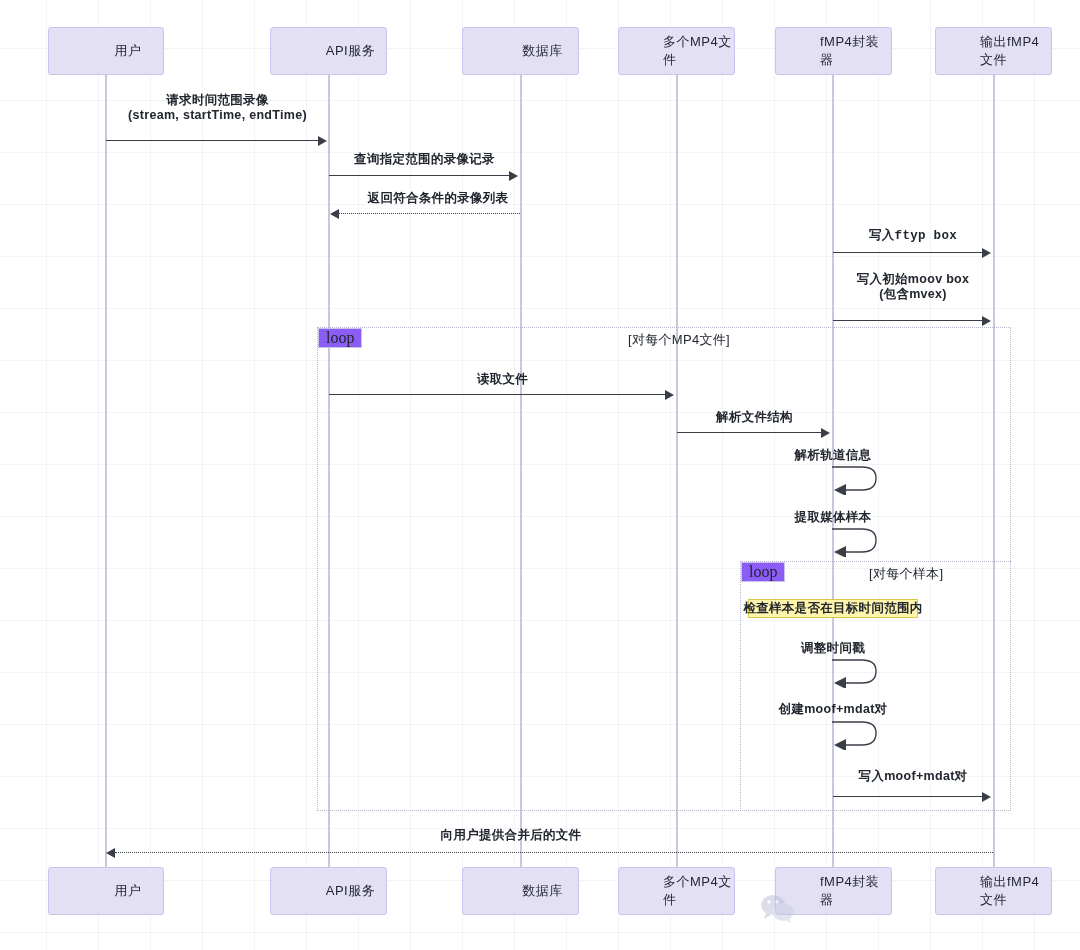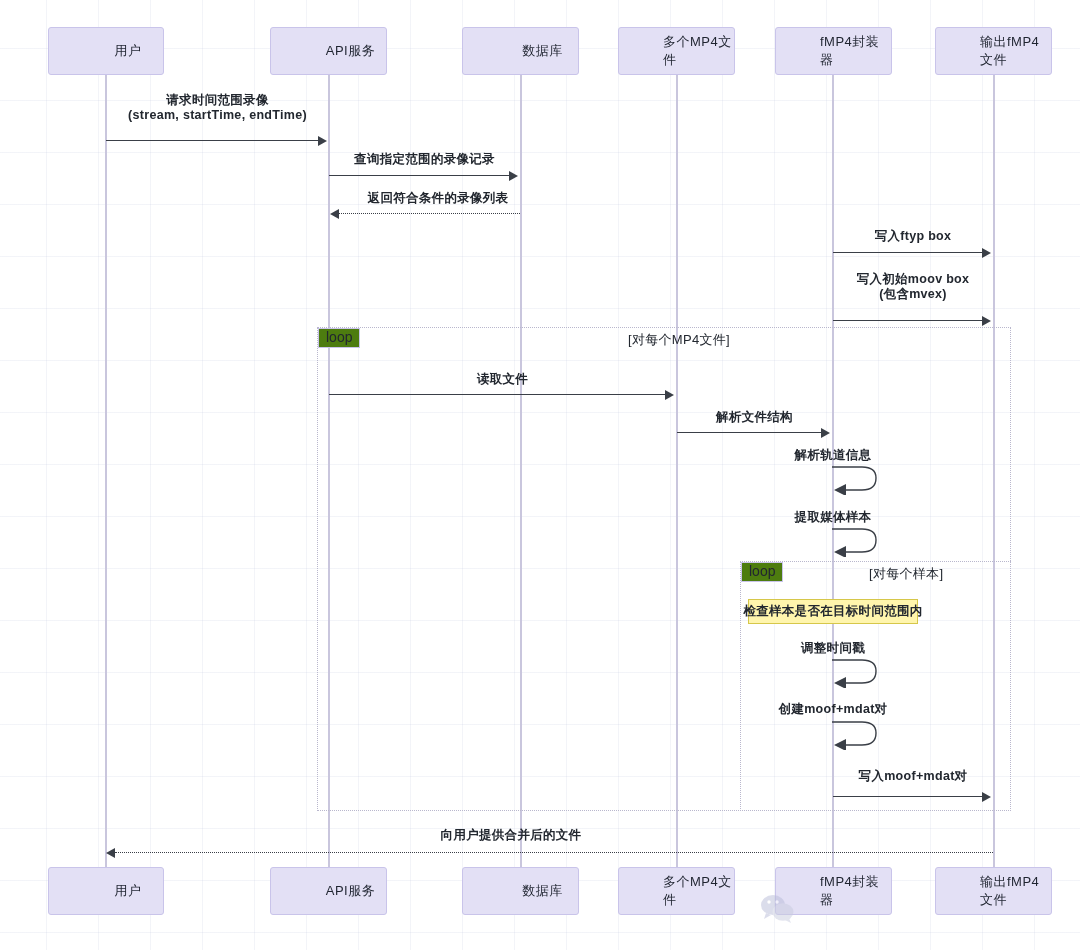--- a/index.html
+++ b/index.html
@@ -72,24 +72,24 @@
   .arrow-head.left  { border-right: 9px solid #3a3f47; }
 
   .loop-frame {
     position: absolute;
     box-sizing: border-box;
     border: 1.5px dotted #b9b7cd;
     background: transparent;
   }
   .loop-tab {
     position: absolute;
-    background: #4d7c0f;
+    background: #8b5cf6;
     border: 1px solid #c9c4ea;
-    font-family: Liberation Sans, sans-serif;
-    font-size: 14px;
+    font-family: Liberation Serif, serif;
+    font-size: 16px;
     color: #22272f;
     padding: 1px 7px 2px 7px;
     line-height: 15px;
   }
   .loop-cond {
     position: absolute;
     font-size: 13px;
     color: #22272f;
     white-space: pre;
     letter-spacing: 0.3px;
@@ -152,21 +152,21 @@
   <div class="arrow-head right" style="left:318px; top:135.5px;"></div>
 
   <div class="msg-label" style="left:329px; top:152px; width:191px;">查询指定范围的录像记录</div>
   <div class="arrow-line" style="left:329px; top:175px; width:181px;"></div>
   <div class="arrow-head right" style="left:509px; top:170.5px;"></div>
 
   <div class="msg-label" style="left:329px; top:191px; width:218px;">返回符合条件的录像列表</div>
   <div class="arrow-line dashed" style="left:339px; top:213px; width:181px;"></div>
   <div class="arrow-head left" style="left:330px; top:208.5px;"></div>
 
-  <div class="msg-label" style="left:833px; top:229px; width:160px;">写入ftyp box</div>
+  <div class="msg-label" style="left:833px; top:229px; width:160px;font-family:Liberation Mono, monospace;">写入ftyp box</div>
   <div class="arrow-line" style="left:833px; top:252px; width:150px;"></div>
   <div class="arrow-head right" style="left:982px; top:247.5px;"></div>
 
   <div class="msg-label" style="left:833px; top:272px; width:160px;">写入初始moov box
 (包含mvex)</div>
   <div class="arrow-line" style="left:833px; top:320px; width:150px;"></div>
   <div class="arrow-head right" style="left:982px; top:315.5px;"></div>
 
   <div class="loop-frame" style="left:317px; top:327px; width:694px; height:484px;"></div>
   <div class="loop-tab" style="left:318px; top:328px;">loop</div>
@@ -189,21 +189,21 @@
   <div class="msg-label" style="left:787px; top:510px; width:92px; text-align:center;">提取媒体样本</div>
   <svg class="selfloop" style="left:826px; top:527px;" width="56" height="30" viewBox="0 0 56 30">
     <path d="M 6 2 L 36 2 Q 50 2 50 13 Q 50 25 36 25 L 14 25" fill="none" stroke="#3a3f47" stroke-width="1.4"></path>
     <path d="M 20 19 L 8 25 L 20 31 Z" fill="#3a3f47"></path>
   </svg>
 
   <div class="loop-frame" style="left:740px; top:561px; width:271px; height:250px;"></div>
   <div class="loop-tab" style="left:741px; top:562px;">loop</div>
   <div class="loop-cond" style="left:845px; top:565px;margin-left:24px;">[对每个样本]</div>
 
-  <div class="note-box" style="left:748px; top:599px; width:170px; height:25px;">检查样本是否在目标时间范围内</div>
+  <div class="note-box" style="left:748px; top:599px; width:170px; height:19px;">检查样本是否在目标时间范围内</div>
 
   <div class="msg-label" style="left:787px; top:641px; width:92px; text-align:center;">调整时间戳</div>
   <svg class="selfloop" style="left:826px; top:658px;" width="56" height="30" viewBox="0 0 56 30">
     <path d="M 6 2 L 36 2 Q 50 2 50 13 Q 50 25 36 25 L 14 25" fill="none" stroke="#3a3f47" stroke-width="1.4"></path>
     <path d="M 20 19 L 8 25 L 20 31 Z" fill="#3a3f47"></path>
   </svg>
 
   <div class="msg-label" style="left:772px; top:702px; width:122px; text-align:center;">创建moof+mdat对</div>
   <svg class="selfloop" style="left:826px; top:720px;" width="56" height="30" viewBox="0 0 56 30">
     <path d="M 6 2 L 36 2 Q 50 2 50 13 Q 50 25 36 25 L 14 25" fill="none" stroke="#3a3f47" stroke-width="1.4"></path>

